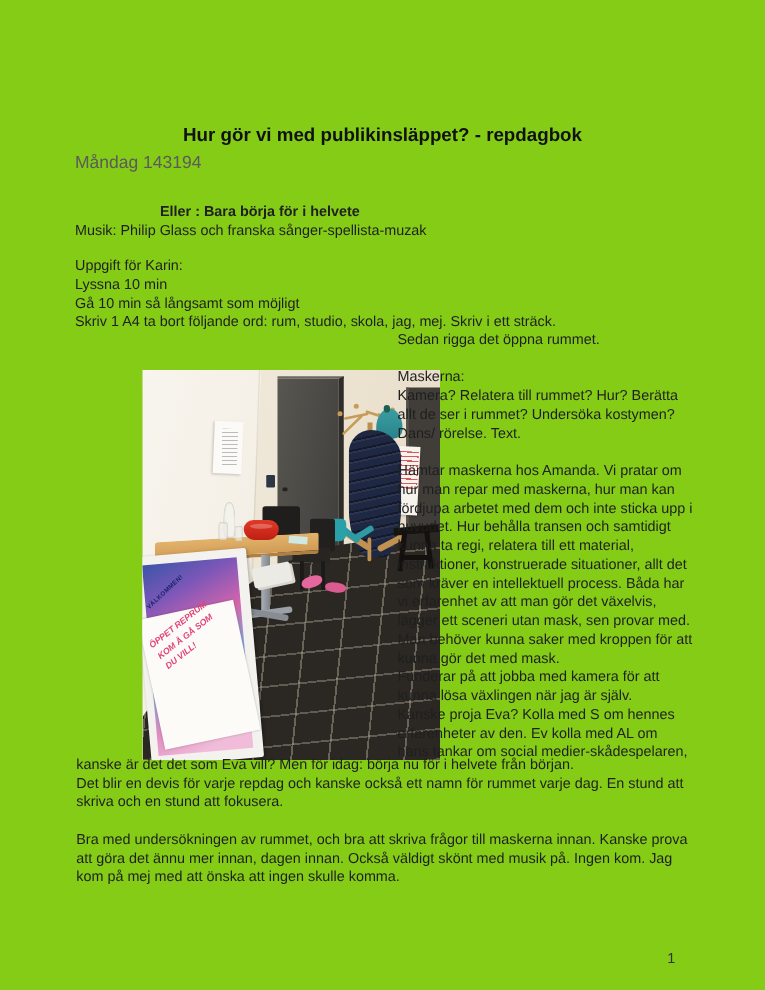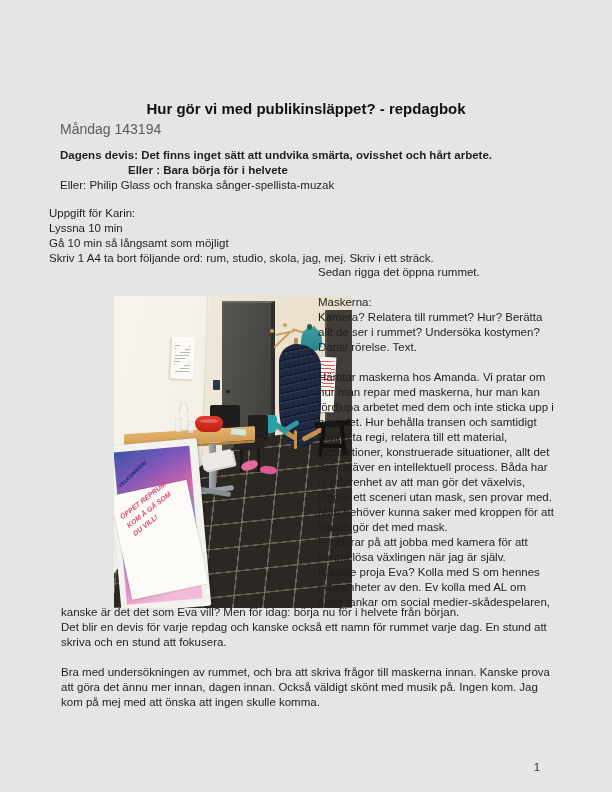--- a/index.html
+++ b/index.html
@@ -1,26 +1,26 @@
 <!DOCTYPE html>
 <html><head>
 <meta charset="utf-8">
 <style>
   html,body{margin:0;padding:0;}
   body{width:612px;height:792px;background:#ffffff;font-family:"Liberation Sans",sans-serif;color:#1f1f1f;position:relative;overflow:hidden;}
-  .page{position:absolute;inset:0;background:#e5e5e5;}
+  .page{position:absolute;inset:0;background:#84cc16;}
   .txt{position:absolute;font-size:11.5px;line-height:15px;color:#1f1f1f;}
   .pre{white-space:pre;}
   .bold{font-weight:bold;}
   .title{position:absolute;top:90px;left:0;width:612px;text-align:center;font-size:15px;font-weight:bold;color:#111;}
   .date{position:absolute;top:121px;left:60px;font-size:14px;color:#5b5b5b;}
   .devis1{top:148px;left:60px;}
   .devis2{top:163px;left:128px;text-align:center;}
   .musik{top:178px;left:60px;}
-  .task{top:206px;left:49px;}
+  .task{top:206px;left:60px;}
   .rightcol{top:265px;left:318px;}
   .bottom{top:605px;left:61px;}
   .pagenum{position:absolute;top:761px;left:522px;width:30px;text-align:center;font-size:11.5px;color:#333;}
 
   
   .photo{position:absolute;left:74px;top:280px;width:238px;height:312px;overflow:hidden;background:linear-gradient(105deg,#f4efe4 0%,#ebe2d0 55%,#e6dac5 100%);}
   .photo *{position:absolute;}
   .wall-left{left:0;top:0;width:40%;height:100%;background:rgba(255,255,255,.38);clip-path:polygon(0 0,100% 0,82% 100%,0 100%);}
   .wall-crease{left:38%;top:0;width:1px;height:58%;background:rgba(90,80,60,.12);transform:rotate(2deg);}
   .wall-paper{left:24%;top:13%;width:9.5%;height:13.5%;background:#fbfaf6;transform:rotate(2.5deg);box-shadow:-1px 1px 2px rgba(0,0,0,.18);}
@@ -88,23 +88,22 @@
   .sign-leg{left:24%;top:55%;width:1.5%;height:34%;background:#eceae4;transform:rotate(-15deg);transform-origin:top center;}
   .sign-foot{left:31.5%;top:87.5%;width:2.6%;height:1.6%;background:#1a1917;border-radius:50%;}
 </style>
 </head>
 <body>
 
 <div class="page">
 
   <h1 class="title">Hur gör vi med publikinsläppet? - repdagbok</h1>
   <div class="date">Måndag 143194</div>
-  <div class="txt pre bold devis1">Dagens devis: Det finns inget sätt att undvika smärta, ovisshet och hårt arbete.</div>
   <div class="txt pre bold devis2">Eller : Bara börja för i helvete</div>
-  <div class="txt pre musik">Eller: Philip Glass och franska sånger-spellista-muzak</div>
+  <div class="txt pre musik">Musik: Philip Glass och franska sånger-spellista-muzak</div>
   <div class="txt pre task">Uppgift för Karin:
 Lyssna 10 min
 Gå 10 min så långsamt som möjligt
 Skriv 1 A4 ta bort följande ord: rum, studio, skola, jag, mej. Skriv i ett sträck.</div>
 
   <figure class="photo">
     <div class="wall-left"></div>
     <div class="wall-crease"></div>
     <div class="wall-paper"></div>
     <div class="door"></div>

